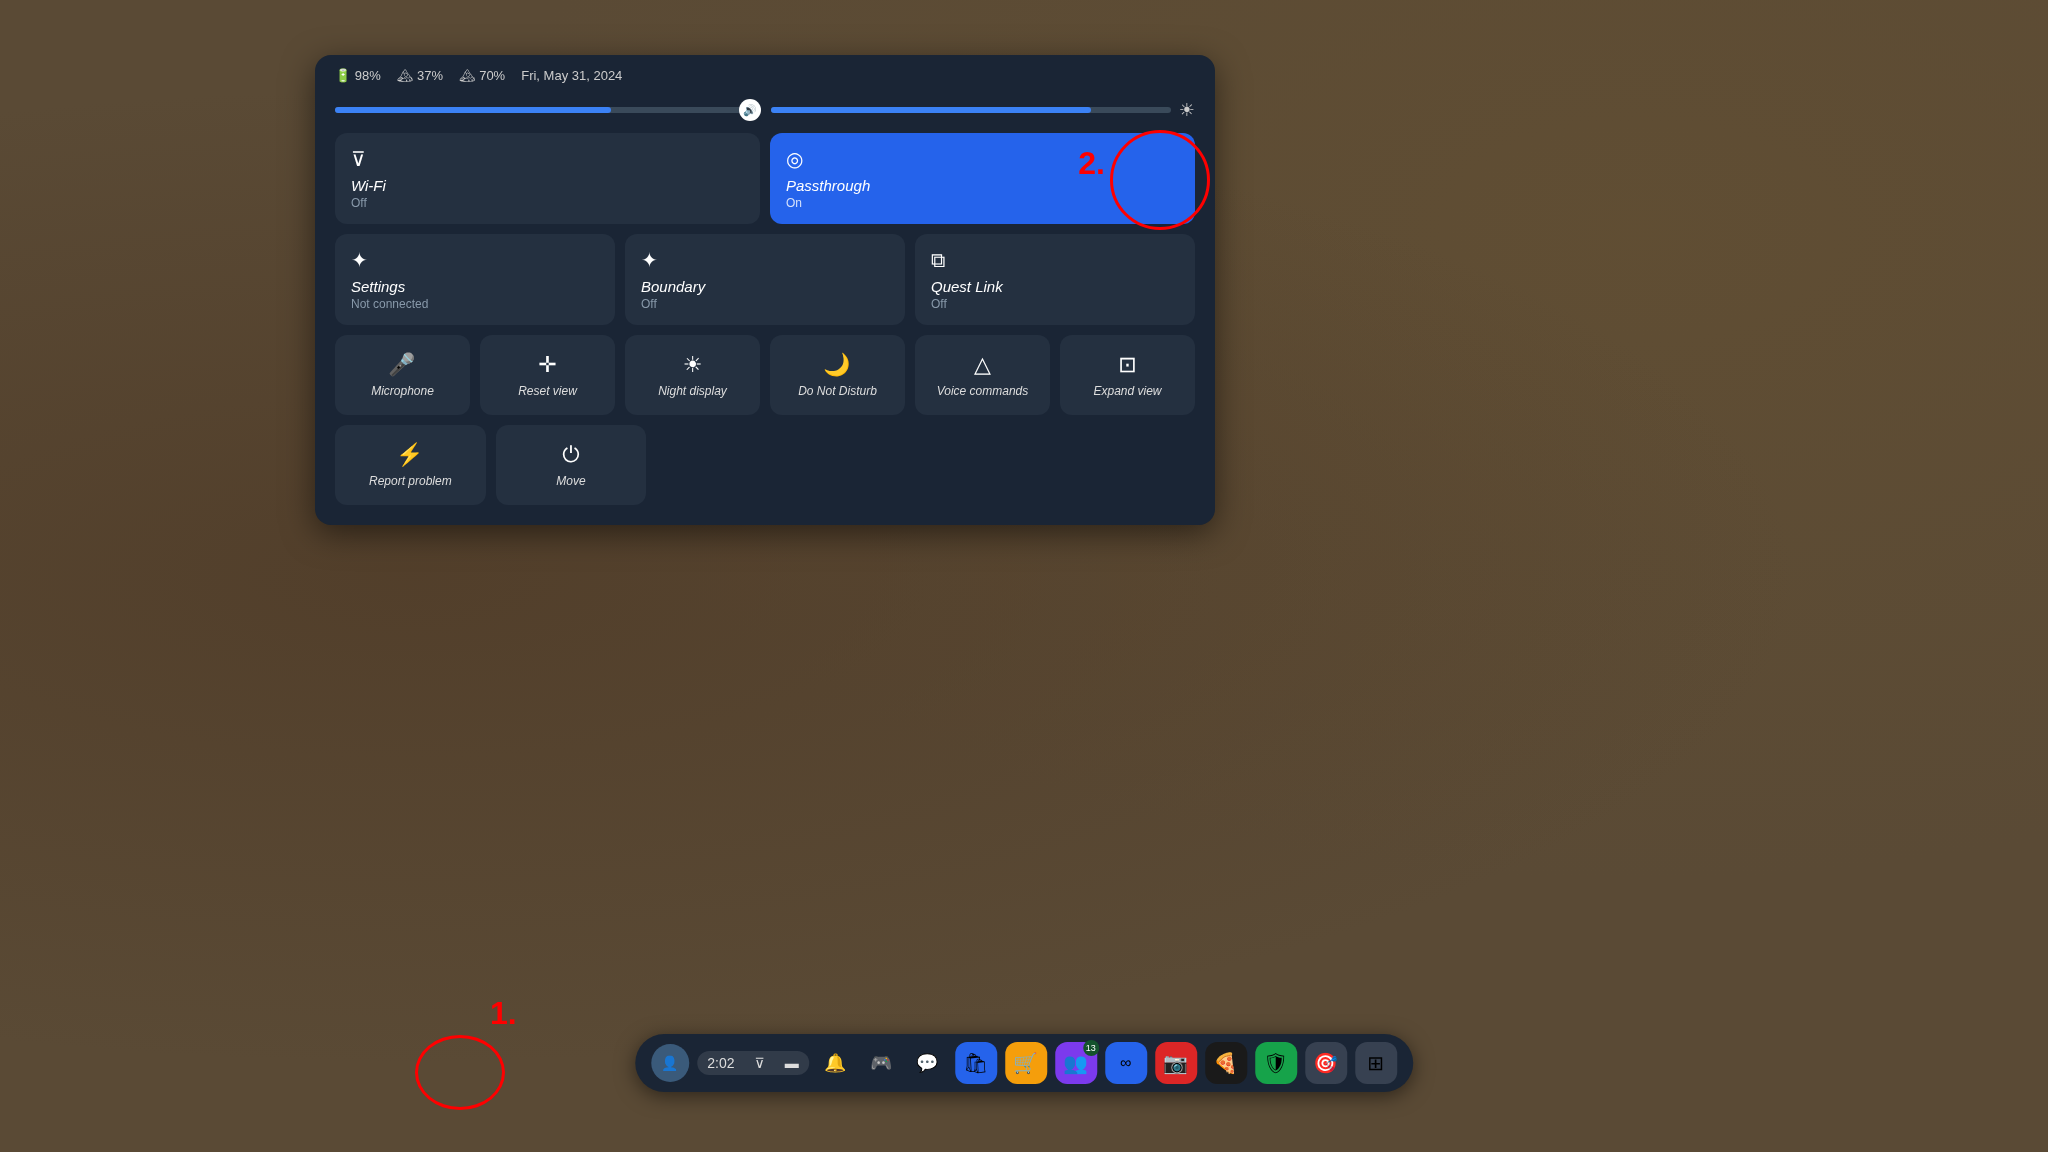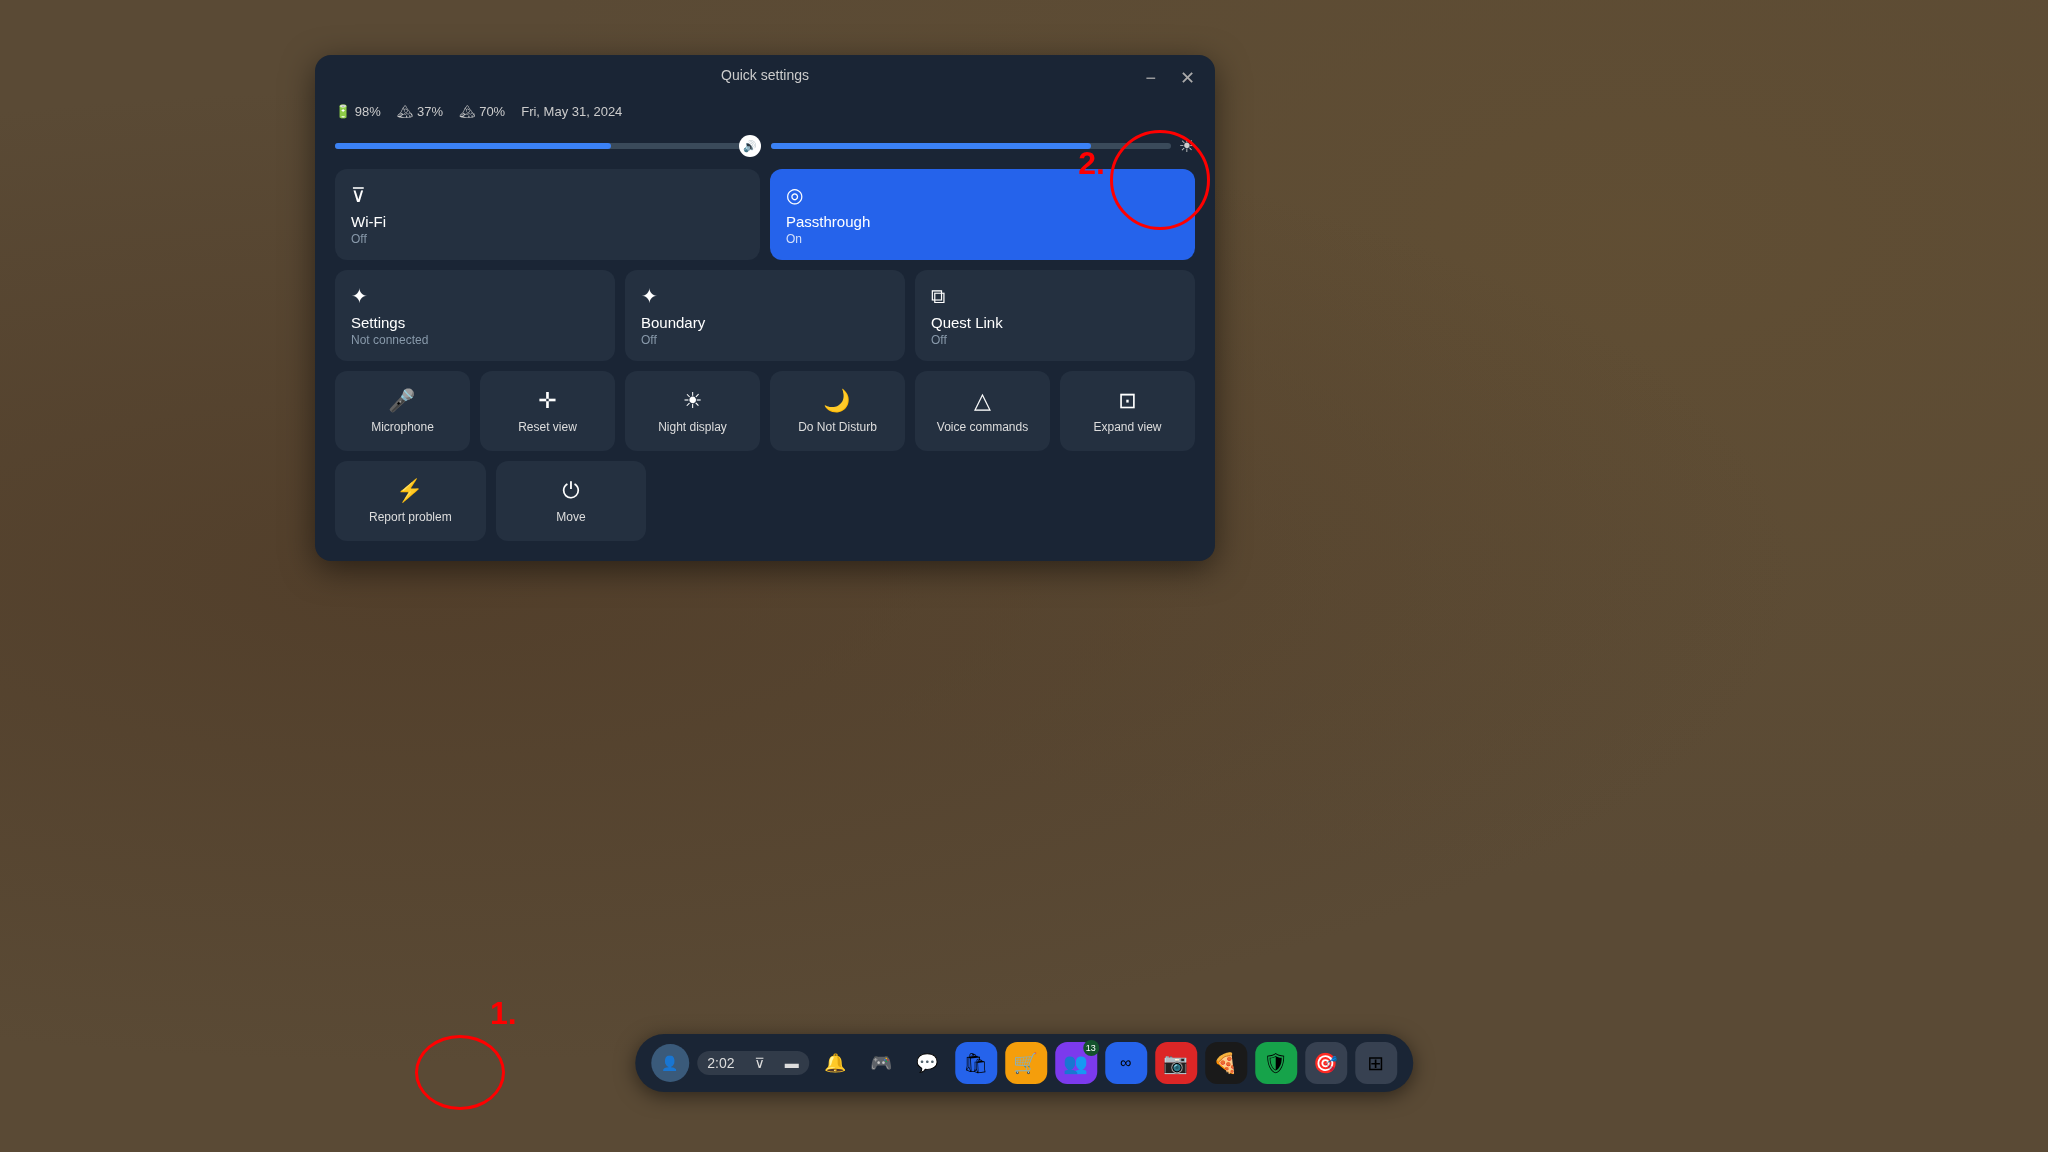--- a/index.html
+++ b/index.html
@@ -190,20 +190,21 @@
     .tile-icon {
       font-size: 20px;
       margin-bottom: 6px;
       color: white;
     }
 
     .tile-label {
       color: #fff;
       font-size: 15px;
       font-weight: 500;
+      font-style: italic;
     }
 
     .tile-sublabel {
       color: #8899aa;
       font-size: 12px;
       margin-top: 2px;
     }
 
     .tile-wide {
       flex: 2;
@@ -340,27 +341,20 @@
 <div class="bg-overlay"></div>
 
 <div class="annotation-1">1.</div>
 <div class="annotation-circle-taskbar"></div>
 
 <div class="quick-settings-panel">
 
   <div class="annotation-2">2.</div>
   <div class="annotation-circle-settings"></div>
 
-  <div class="panel-header">
-    <span class="panel-title">Quick settings</span>
-    <div class="panel-controls">
-      <button class="panel-btn">−</button>
-      <button class="panel-btn">✕</button>
-    </div>
-  </div>
 
   <div class="status-bar">
     <span>
       <span>🔋</span>
       <span>98%</span>
     </span>
     <span>
       <span>🏔</span>
       <span>37%</span>
     </span>

